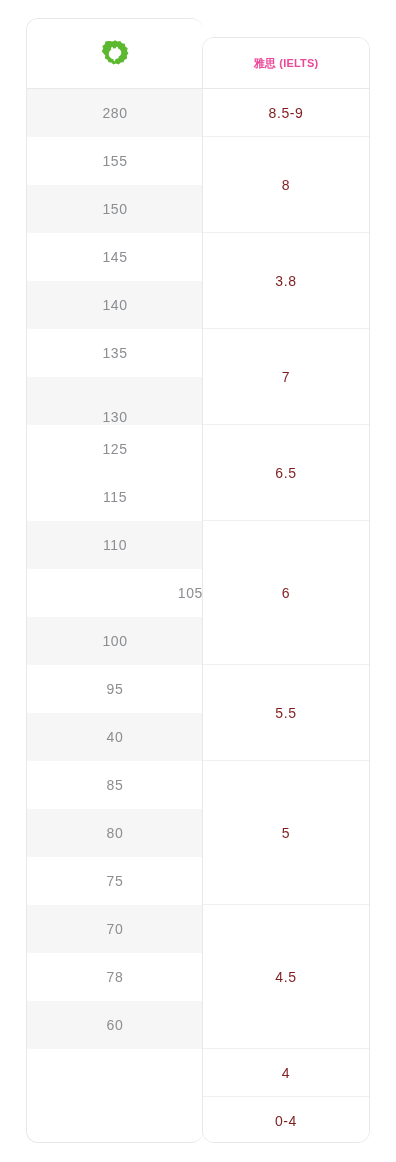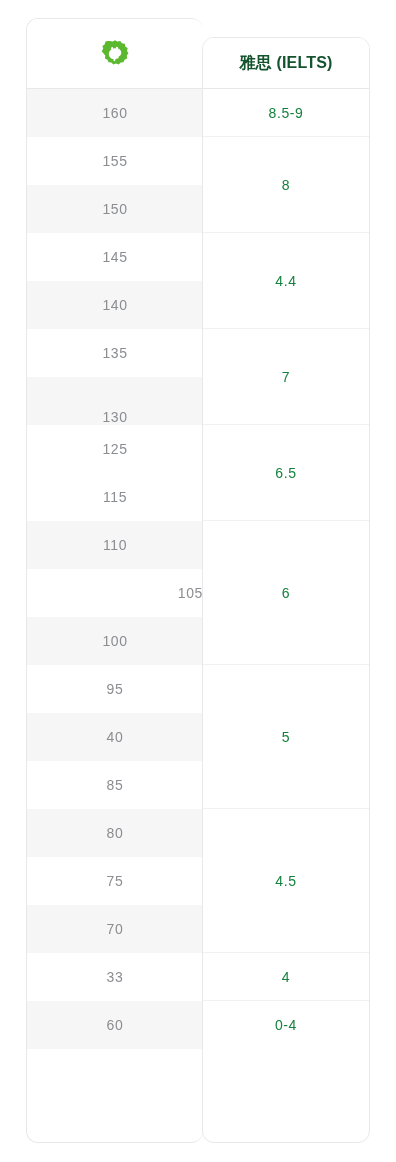--- a/index.html
+++ b/index.html
@@ -47,23 +47,23 @@
     display: flex;
     align-items: center;
     justify-content: center;
     background: #ffffff;
     border-bottom: 1px solid #e8e8e8;
   }
   #hdr-left  { height: 70px; }
   #hdr-right { height: 51px; }
 
   .hdr-title {
-    font-size: 16px;
+    font-size: 11px;
     font-weight: bold;
-    color: #14532d;
+    color: #ec4899;
     letter-spacing: .2px;
     white-space: nowrap;
   }
 
   
   .logo { display: block; width: 30px; height: 30px; }
 
   
   .lrow {
     height: 48px;
@@ -76,21 +76,21 @@
     background: #ffffff;
   }
   .lrow.alt { background: #f6f6f6; }
 
   
   .rband {
     display: flex;
     align-items: center;
     justify-content: center;
     font-size: 14px;
-    color: #15803d;
+    color: #7f1d1d;
     letter-spacing: .6px;
     background: #ffffff;
     border-bottom: 1px solid #f0f0f0;
   }
   .rband:last-child { border-bottom: none; }
 </style>
 </head>
 <body>
 
 <div id="table-wrap">
@@ -99,21 +99,21 @@
     <div id="hdr-left" class="hdr">
       <span>
         <svg class="logo" viewBox="0 0 32 32" xmlns="http://www.w3.org/2000/svg" aria-hidden="true">
           <path id="logo-ring" fill="#5cb82e" d="M16 1.2l2.6 1.55 2.95-.6 1.85 2.37 3.0.52.62 2.98 2.5 1.72-.72 2.95 1.55 2.6-1.8 2.43.35 3.0-2.73 1.3-1.12 2.8-3.0.2-2.15 2.12-2.82-1.05-2.82 1.05-2.15-2.12-3.0-.2-1.12-2.8-2.73-1.3.35-3.0L1.8 13.0l1.55-2.6-.72-2.95 2.5-1.72.62-2.98 3.0-.52L10.6 2.15l2.95.6z"></path>
           <path id="logo-mark" fill="#ffffff" d="M11.6 10.1c.55-1.45 1.35-1.8 1.85-1.5.45.27.55 1.0.45 1.7 1.0-.35 2.0-.4 2.9-.2.15-.85.5-1.6 1.05-1.75.6-.17 1.25.45 1.55 1.75 2.15.95 3.3 2.7 3.3 4.6 0 2.0-1.3 3.5-3.0 4.2.2.5.25 1.05.05 1.45-.3.6-1.0.7-1.75.45-.45.35-1.05.6-1.7.72l.05 1.2c0 .55-.4.95-.95.95s-.95-.4-.95-.95v-1.2c-2.9-.45-5.1-2.6-5.1-5.35 0-2.2 1.1-4.0 2.95-5.0-.5-.45-.9-1.0-.7-1.07z"></path>
         </svg>
       </span>
     </div>
     <div id="left-rows">
         <div class="lrow alt" style="height: 48px;">
-          <span>160</span>
+          <span>280</span>
         </div>
         <div class="lrow" style="height: 48px;">
           <span>155</span>
         </div>
         <div class="lrow alt" style="height: 48px;">
           <span>150</span>
         </div>
         <div class="lrow" style="height: 48px;">
           <span>145</span>
         </div>
@@ -153,51 +153,54 @@
         <div class="lrow alt" style="height: 48px;">
           <span>80</span>
         </div>
         <div class="lrow" style="height: 48px;">
           <span>75</span>
         </div>
         <div class="lrow alt" style="height: 48px;">
           <span>70</span>
         </div>
         <div class="lrow" style="height: 48px;">
-          <span>33</span>
+          <span>78</span>
         </div>
         <div class="lrow alt" style="height: 48px;">
           <span>60</span>
         </div>
       </div>
   </div>
 
   <div id="col-right" class="col">
     <div id="hdr-right" class="hdr">
       <span class="hdr-title">雅思 (IELTS)</span>
     </div>
     <div id="right-bands">
         <div class="rband" style="height: 48px;">
           <span>8.5-9</span>
         </div>
         <div class="rband" style="height: 96px;">
           <span>8</span>
         </div>
         <div class="rband" style="height: 96px;">
-          <span>4.4</span>
+          <span>3.8</span>
         </div>
         <div class="rband" style="height: 96px;">
           <span>7</span>
         </div>
         <div class="rband" style="height: 96px;">
           <span>6.5</span>
         </div>
         <div class="rband" style="height: 144px;">
           <span>6</span>
         </div>
+        <div class="rband" style="height: 96px;">
+          <span>5.5</span>
+        </div>
         <div class="rband" style="height: 144px;">
           <span>5</span>
         </div>
         <div class="rband" style="height: 144px;">
           <span>4.5</span>
         </div>
         <div class="rband" style="height: 48px;">
           <span>4</span>
         </div>
         <div class="rband" style="height: 48px;">

